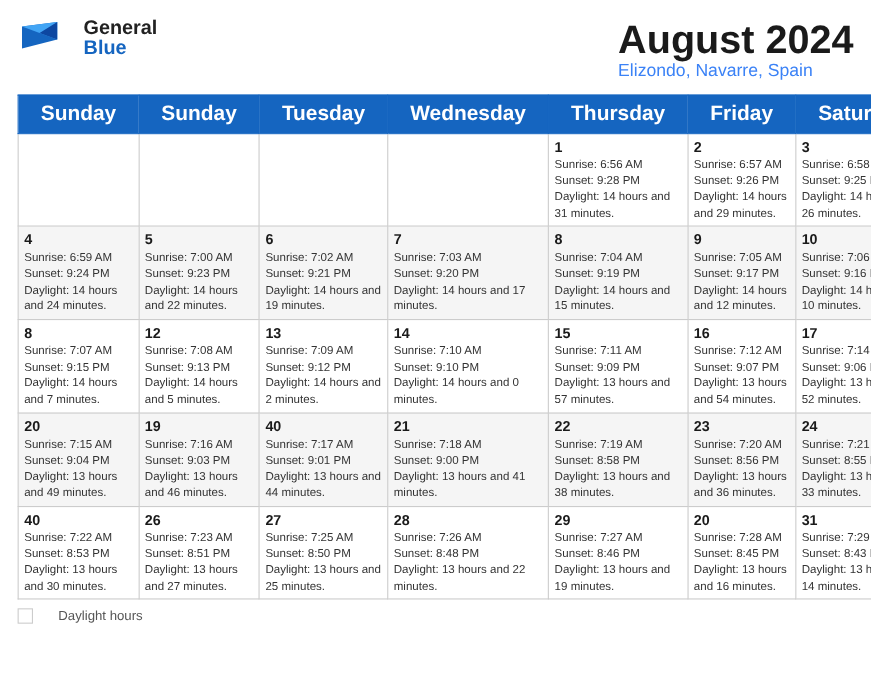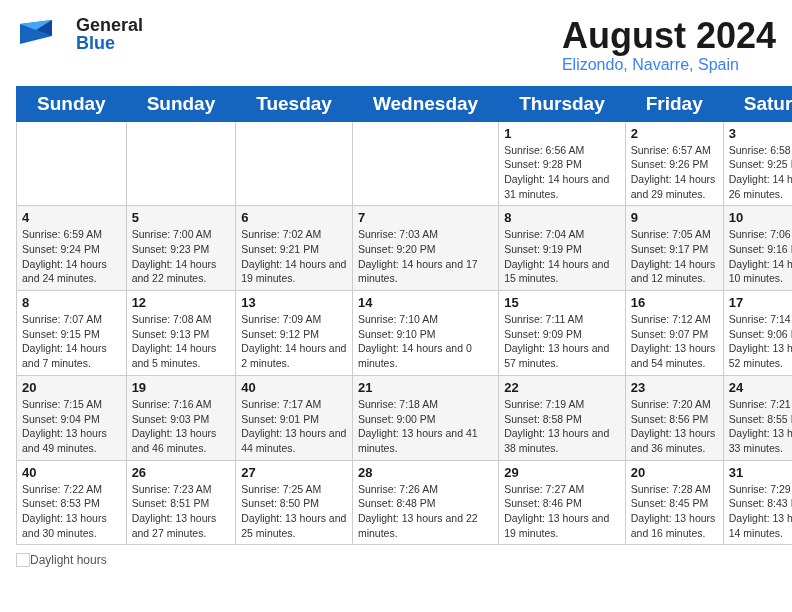--- a/index.html
+++ b/index.html
@@ -67,21 +67,21 @@
     }
     .empty-cell {
       background: #fff !important;
     }
     .footer-note {
       margin-top: 8px;
       font-size: 12px;
       color: #555;
       display: flex;
       align-items: center;
-      gap: 0;
+      gap: 23px;
     }
     .daylight-box {
       width: 14px;
       height: 14px;
       background: #fff;
       border: 1px solid #ccc;
       display: inline-block;
     }
     .logo-wrapper {
       display: flex;

